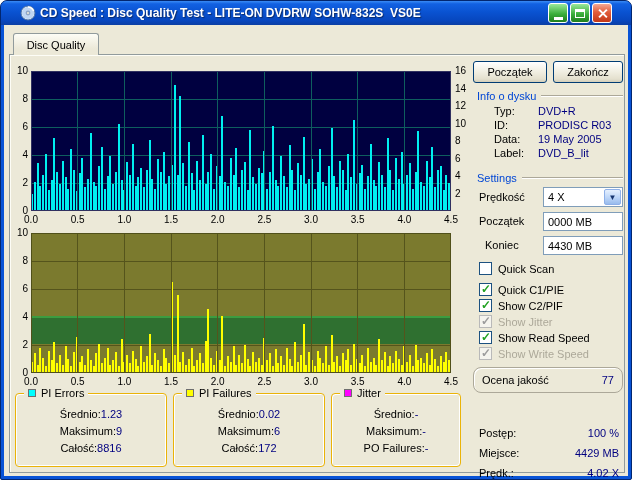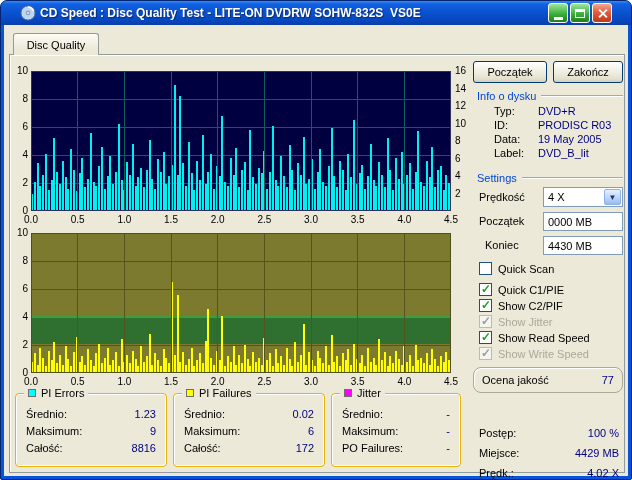--- a/index.html
+++ b/index.html
@@ -120,21 +120,21 @@
 
   .gbox {
     position:absolute; z-index:2; border:1px solid #eab308; border-radius:4px;
     box-shadow:inset 1px 1px 0 #FFFFFF, inset -1px -1px 0 #FFFFFF;
   }
   .gtitle {
     position:absolute; top:-7px; left:8px; background:#ECE9D8; padding:0 4px;
     display:flex; align-items:center; gap:5px; font-size:11px;
   }
   .swatch { width:8px; height:8px; border:1px solid #6E6E6E; flex:0 0 auto; }
-  .grow { position:absolute; left:10px; right:10px; display:flex; justify-content:space-between; height:13px; }
+  .grow { position:absolute; left:10px; right:10px; display:flex; justify-content:center; height:13px; }
   .grow .gv { color:#000080; }
 </style>
 </head>
 <body>
 
 <div class="window">
 
   <div class="titlebar">
     <span class="title-icon">
       <svg width="16" height="16" viewBox="0 0 16 16">

